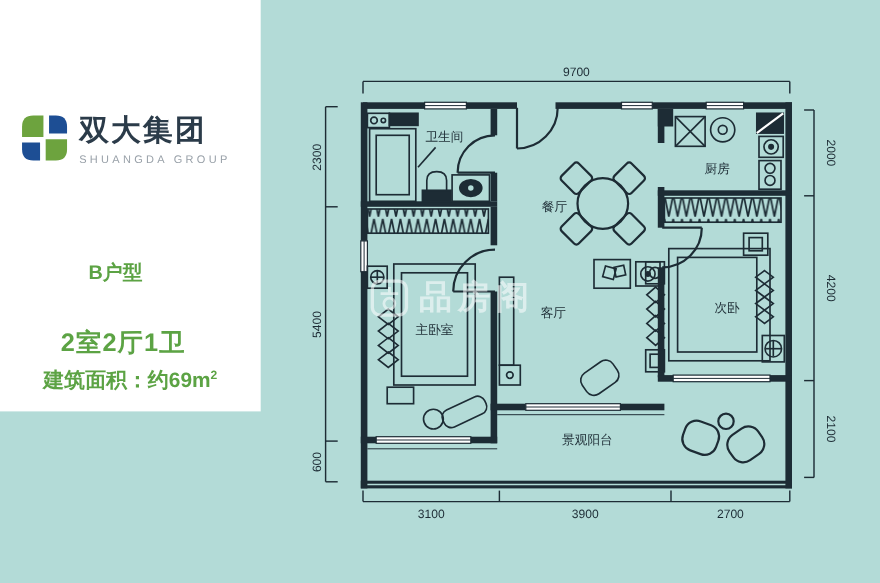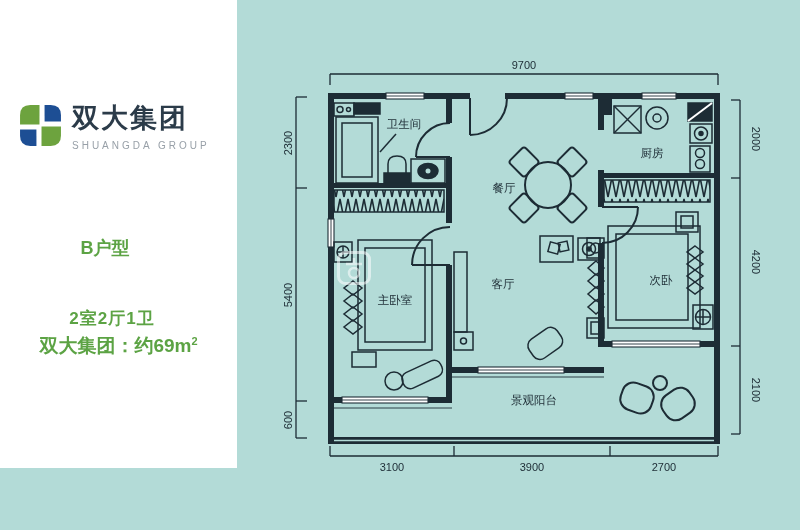--- a/index.html
+++ b/index.html
@@ -2,39 +2,39 @@
 <html><head>
 <meta charset="utf-8">
 <style>
   html,body{margin:0;padding:0;}
   body{
     width:800px;height:530px;position:relative;overflow:hidden;
     background:#b3dbd7;
     font-family:"Liberation Sans", sans-serif;
   }
   .left-panel{
-    position:absolute;left:0;top:0;width:237px;height:468px;background:#ffffff;
+    position:absolute;left:0;top:0;width:237px;height:374px;background:#ffffff;
   }
   .brand-row{
     position:absolute;left:18px;top:100px;width:205px;
     display:flex;align-items:center;gap:9px;
   }
   .brand-text .cn{
     font-size:27px;font-weight:bold;color:#2b3b49;letter-spacing:2px;white-space:nowrap;
   }
   .brand-text .en{
     font-size:10px;color:#98a0a8;letter-spacing:3px;margin-top:4px;white-space:nowrap;
   }
   .unit-title{
     position:absolute;left:0;top:236px;width:210px;text-align:center;
     font-size:18px;font-weight:bold;color:#5ca344;
   }
   .unit-rooms{
     position:absolute;left:0;top:296px;width:224px;text-align:center;
-    font-size:17px;font-weight:bold;color:#5ca344;letter-spacing:1px;margin-top:11px;
+    font-size:23px;font-weight:bold;color:#5ca344;letter-spacing:1px;
   }
   .unit-area{
     position:absolute;left:0;top:333px;width:237px;text-align:center;
     font-size:19px;font-weight:bold;color:#5ca344;
   }
   .unit-area sup{font-size:11px;}
   .plan-svg{position:absolute;left:0;top:0;}
   .watermark{
     position:absolute;left:336px;top:250px;display:flex;align-items:center;gap:9px;
     opacity:0.55;pointer-events:none;
@@ -284,34 +284,35 @@
     <text x="752" y="390" transform="rotate(90 752 390)">2100</text>
   </g>
 </svg>
 
 <div class="watermark">
   <svg width="36" height="36" viewBox="0 0 36 36">
     <rect x="2.5" y="2.5" width="31" height="31" rx="7" fill="none" stroke="#ffffff" stroke-width="3"></rect>
     <path d="M10,14 H26 M18,8 V14" fill="none" stroke="#ffffff" stroke-width="2.5"></path>
     <circle cx="18" cy="23" r="5" fill="none" stroke="#ffffff" stroke-width="2.5"></circle>
   </svg>
+  <span class="wm-text">品房阁</span>
 </div>
 
 <div class="left-panel">
   <div class="brand-row">
     <svg width="45" height="45" viewBox="0 0 44 44">
       <path d="M2,21 V12 Q2,2 12,2 H21 V21 Z" fill="#6da33e"></path>
       <path d="M26,2 H32 Q42,2 42,12 V18 H26 Z" fill="#1d4e94"></path>
       <path d="M2,26 H18 V42 H12 Q2,42 2,32 Z" fill="#1d4e94"></path>
       <path d="M23,23 H42 V32 Q42,42 32,42 H23 Z" fill="#6da33e"></path>
     </svg>
     <div class="brand-text">
       <div class="cn">双大集团</div>
       <div class="en">SHUANGDA GROUP</div>
     </div>
   </div>
 
   <div class="unit-title">B户型</div>
   <div class="unit-rooms">2室2厅1卫</div>
   <div class="unit-area">
-    <span>双大集团：约69m</span><sup>2</sup>
+    <span>建筑面积：约69m</span><sup>2</sup>
   </div>
 </div>
 
 </body></html>

